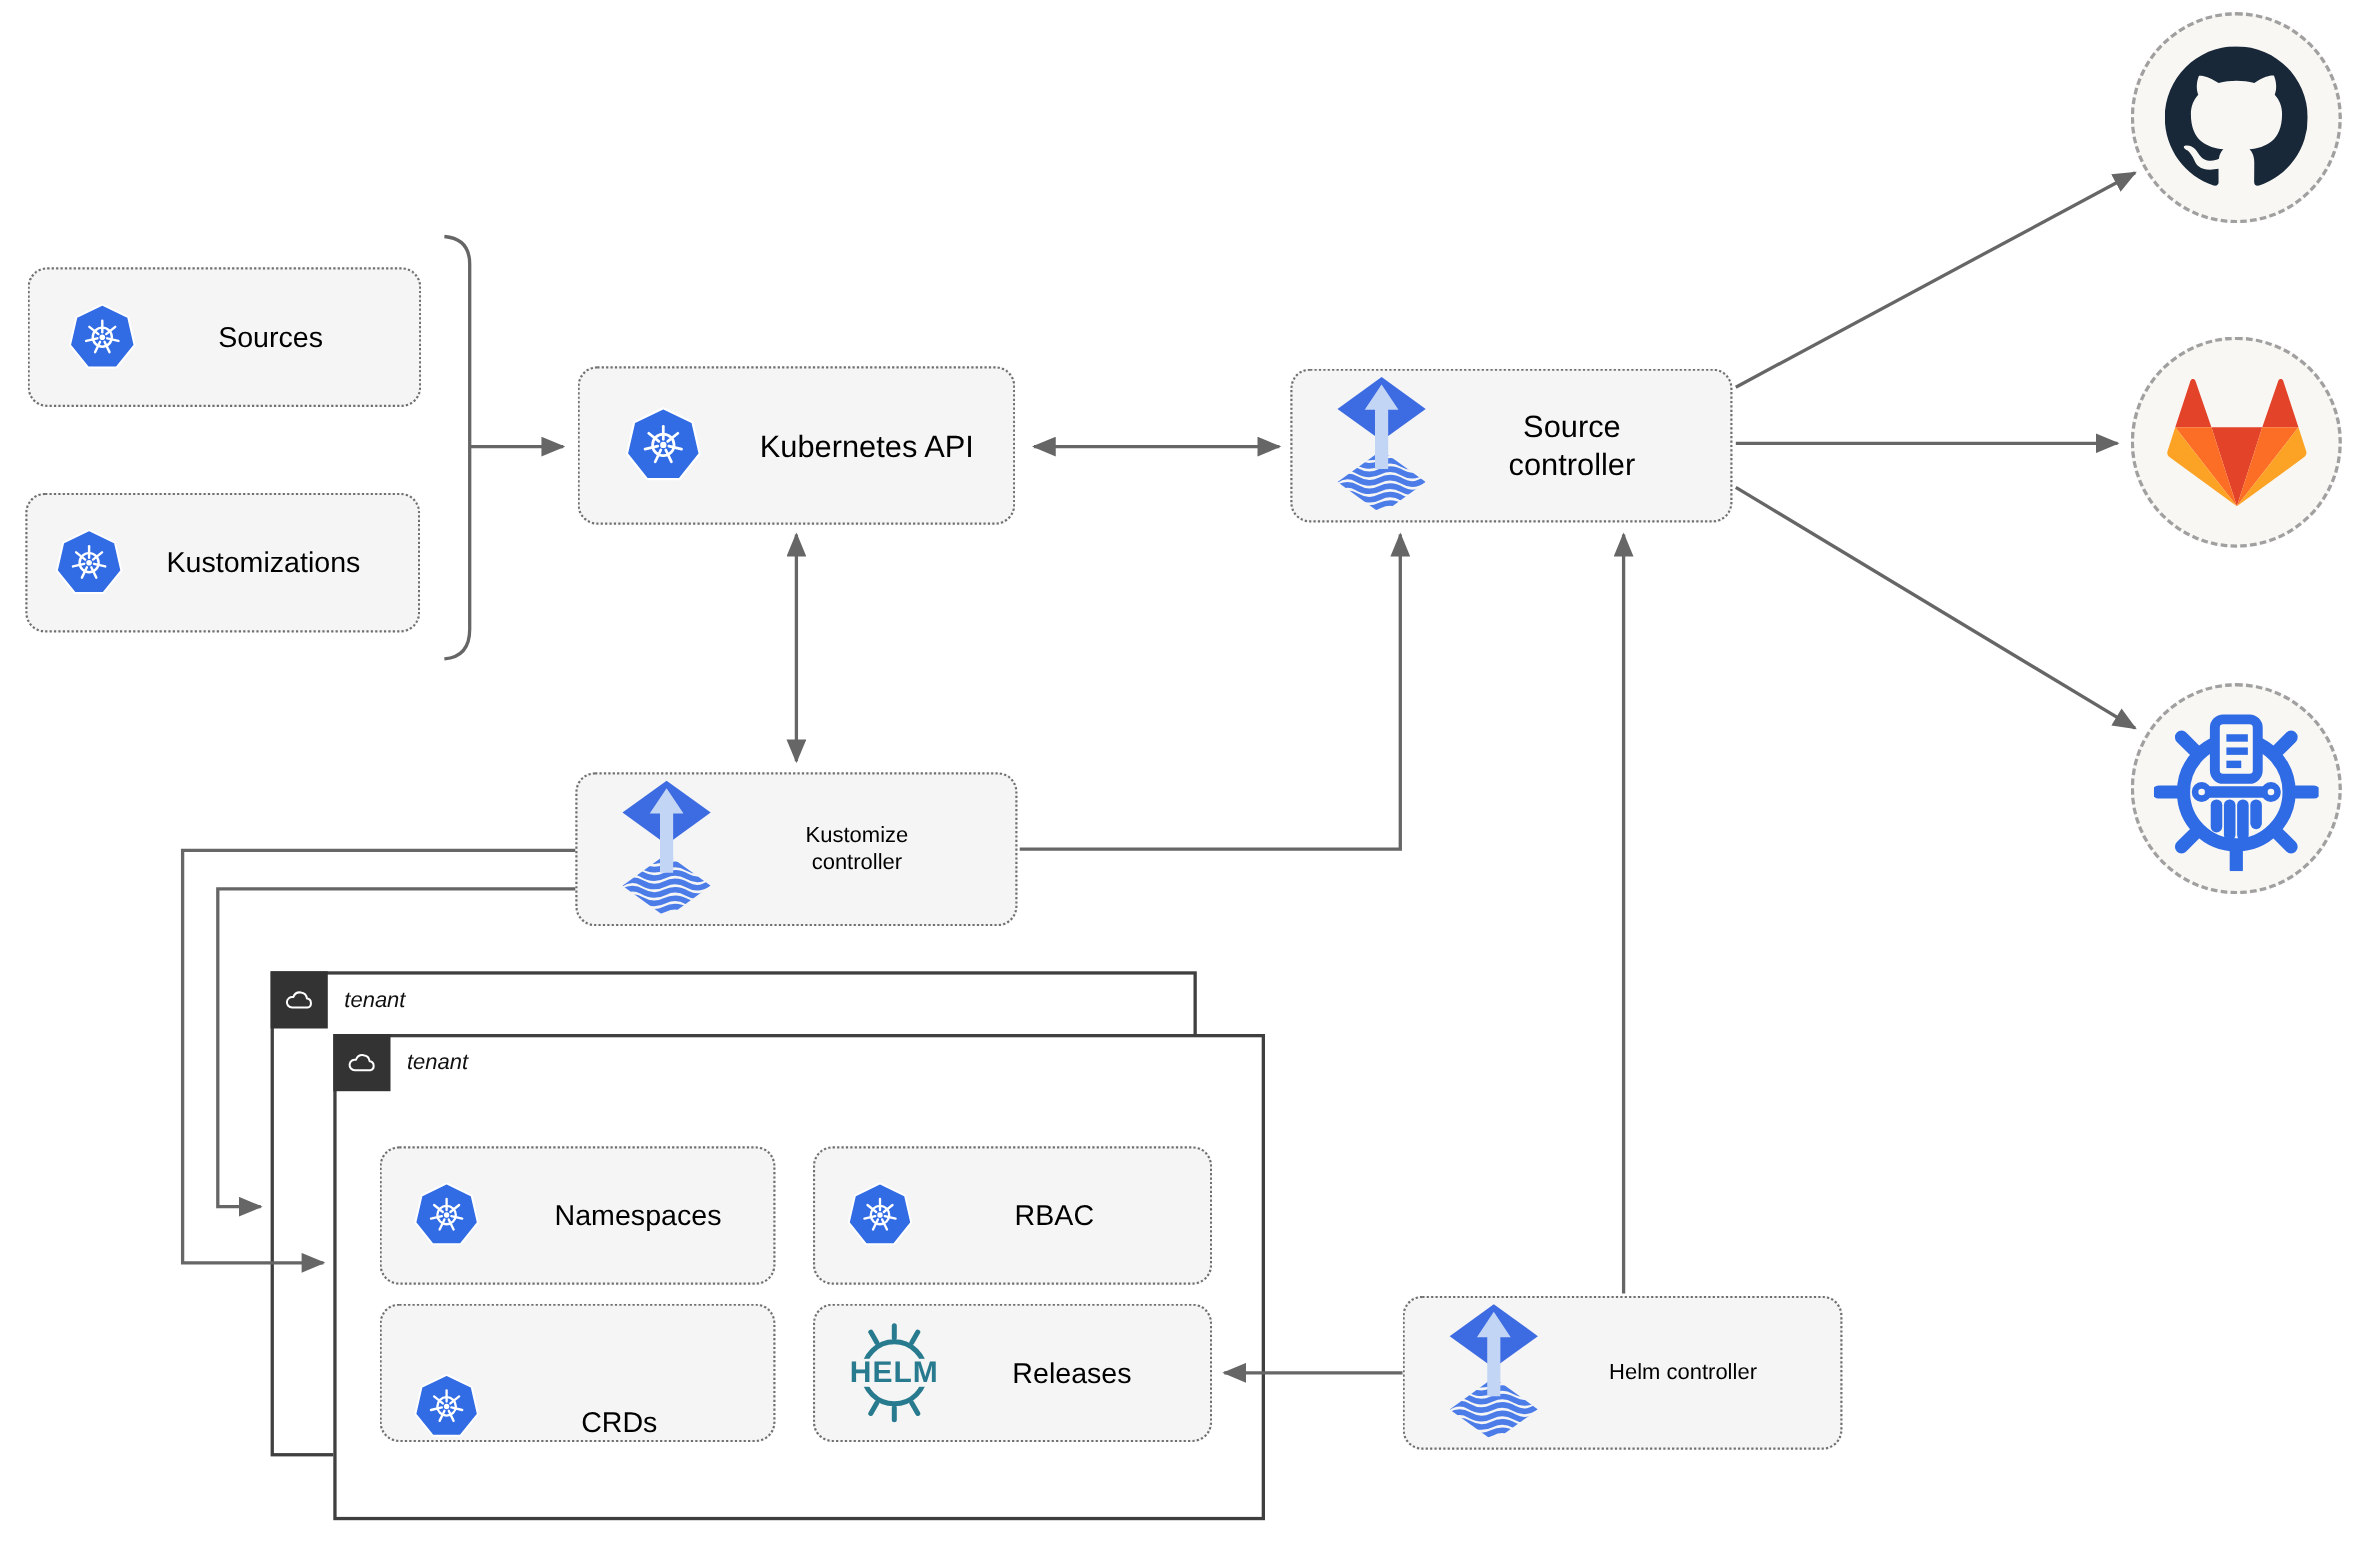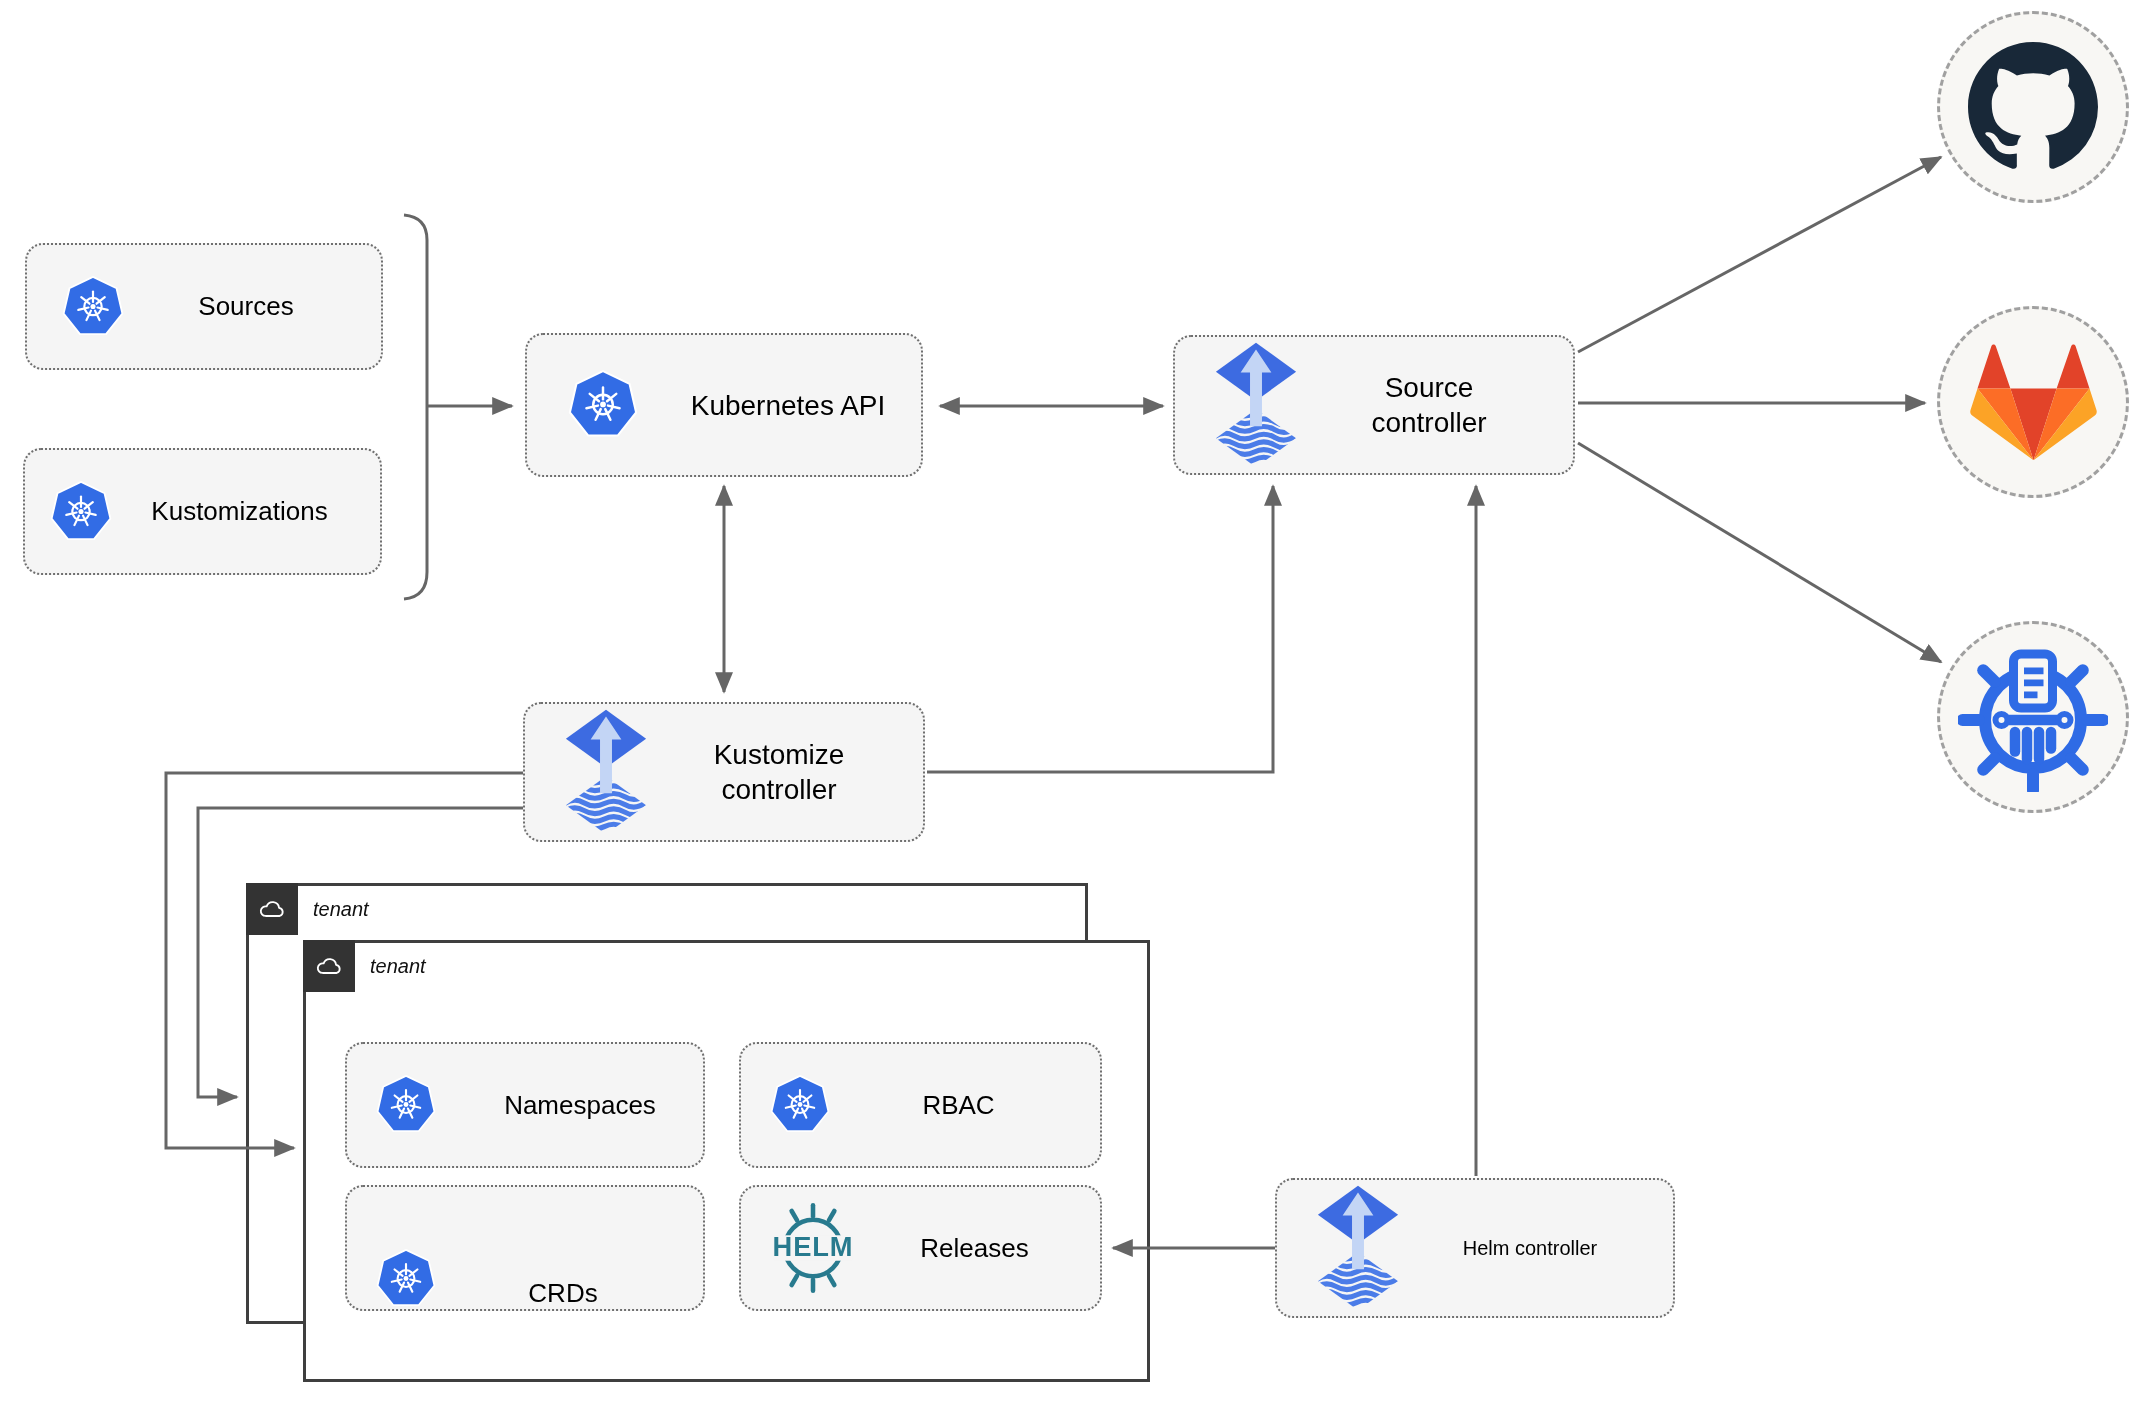--- a/index.html
+++ b/index.html
@@ -177,21 +177,21 @@
       <div class="wrapbox">Source controller</div>
       </div>
   </div>
 
   <div class="node" style="left:523px;top:702px;width:402px;height:140px;">
     <div class="icon" style="margin-left:38px;">
       <svg width="86" height="128">
           <use href="#sym-flux"></use>
         </svg>
       </div>
-    <div class="label" style="font-size:28px;">
+    <div class="label" style="font-size:20px;">
       <div class="wrapbox">Kustomize controller</div>
       </div>
   </div>
 
   <div class="node" style="left:1275px;top:1178px;width:400px;height:140px;">
     <div class="icon" style="margin-left:38px;">
       <svg width="86" height="128">
           <use href="#sym-flux"></use>
         </svg>
       </div>

